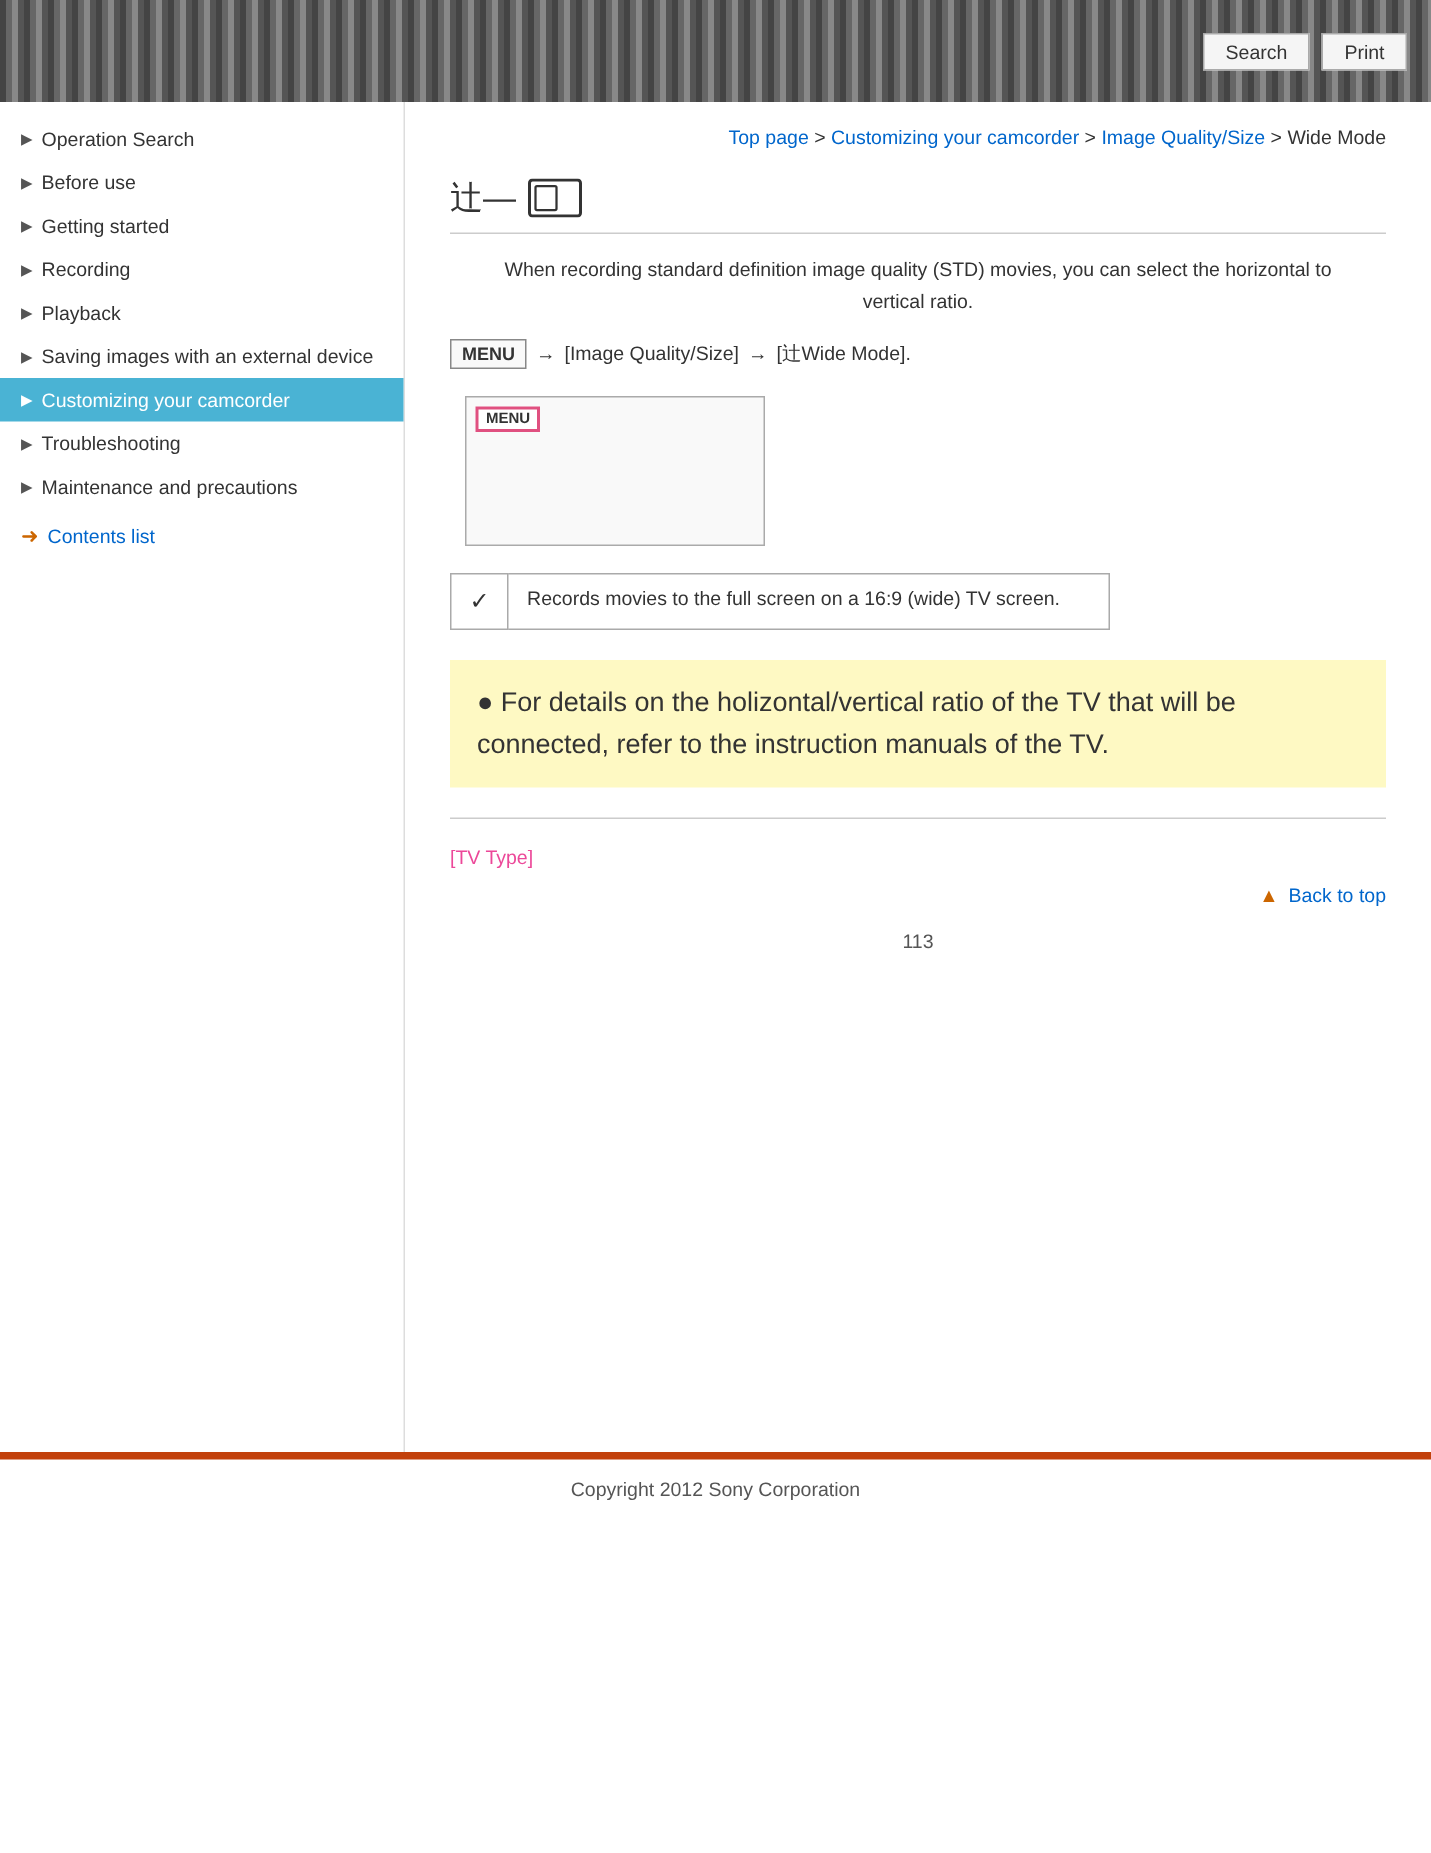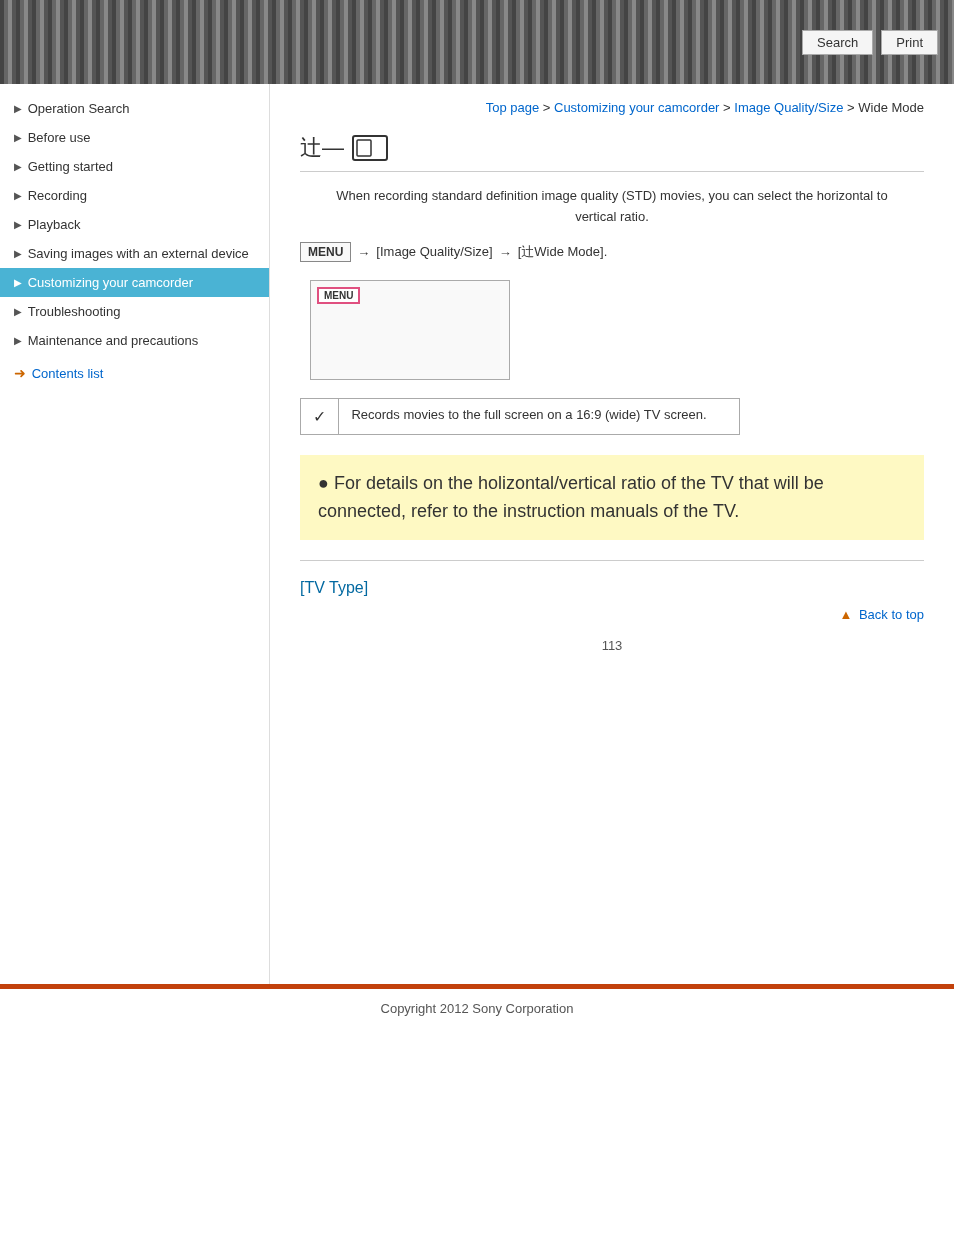--- a/index.html
+++ b/index.html
@@ -7,21 +7,21 @@
 
     
     .header {
       background: repeating-linear-gradient(
         90deg,
         #444 0px, #444 4px,
         #666 4px, #666 8px,
         #888 8px, #888 12px,
         #555 12px, #555 16px
       );
-      height: 84px;
+      height: 68px;
       display: flex;
       align-items: center;
       justify-content: flex-end;
       padding-right: 16px;
       gap: 8px;
     }
     .header-search-btn, .header-print-btn {
       background: #f5f5f5;
       border: 1px solid #aaa;
       padding: 4px 14px;
@@ -201,22 +201,22 @@
 
     
     .divider {
       border: none;
       border-top: 1px solid #ccc;
       margin: 18px 0;
     }
 
     
     .related-link {
-      color: #0369a1;
-      font-size: 16px;
+      color: #ec4899;
+      font-size: 13px;
       cursor: pointer;
       text-decoration: none;
     }
 
     
     .back-to-top-row {
       text-align: right;
       margin-top: 10px;
     }
     .back-to-top {

